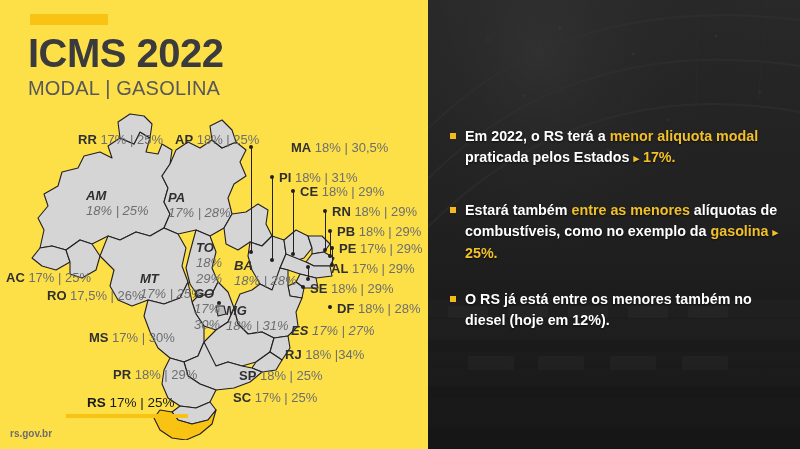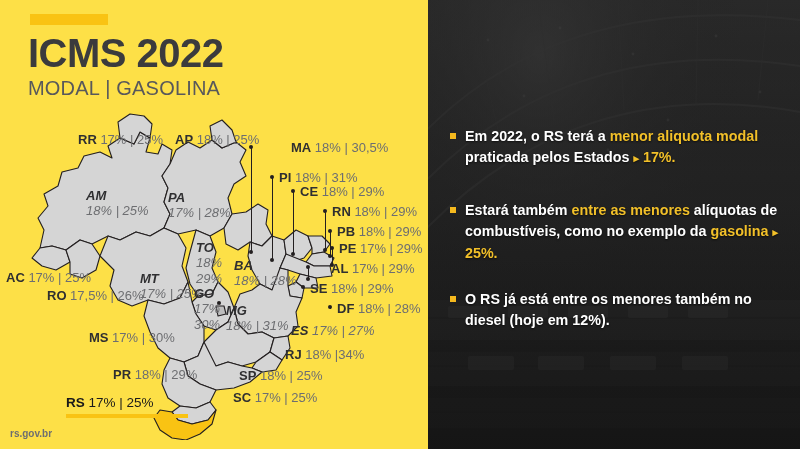--- a/index.html
+++ b/index.html
@@ -22,21 +22,21 @@
   .site{position:absolute;left:10px;top:428px;font-size:10px;font-weight:bold;color:#6d6e71;}
 
   
   #mapwrap{position:absolute;left:0;top:110px;width:428px;height:330px;}
   #brmap{position:absolute;left:0;top:0;}
 
   
   .lbl{position:absolute;white-space:nowrap;font-size:13px;color:#6d6e71;line-height:1.18;}
   .lbl b{color:#2f2f31;font-weight:bold;}
   .lbl.in{text-align:left;font-style:italic;}
-  .lbl.rs{font-size:13.5px;color:#1a1a1a;}
+  .lbl.rs{font-size:13.5px;color:#1a1a1a;margin-left:21px;}
   .lbl.rs b{font-size:13.5px;color:#1a1a1a;}
   .rs-underline{position:absolute;left:66px;top:414px;width:122px;height:4px;background:#f9c313;}
 
   .dot{position:absolute;width:4px;height:4px;border-radius:50%;background:#231f20;}
   .lead{position:absolute;background:#231f20;}
 
   
   #right{position:absolute;left:428px;top:0;width:372px;height:449px;overflow:hidden;
     background:#2b2b2b;}
   #bgart{position:absolute;inset:0;}

